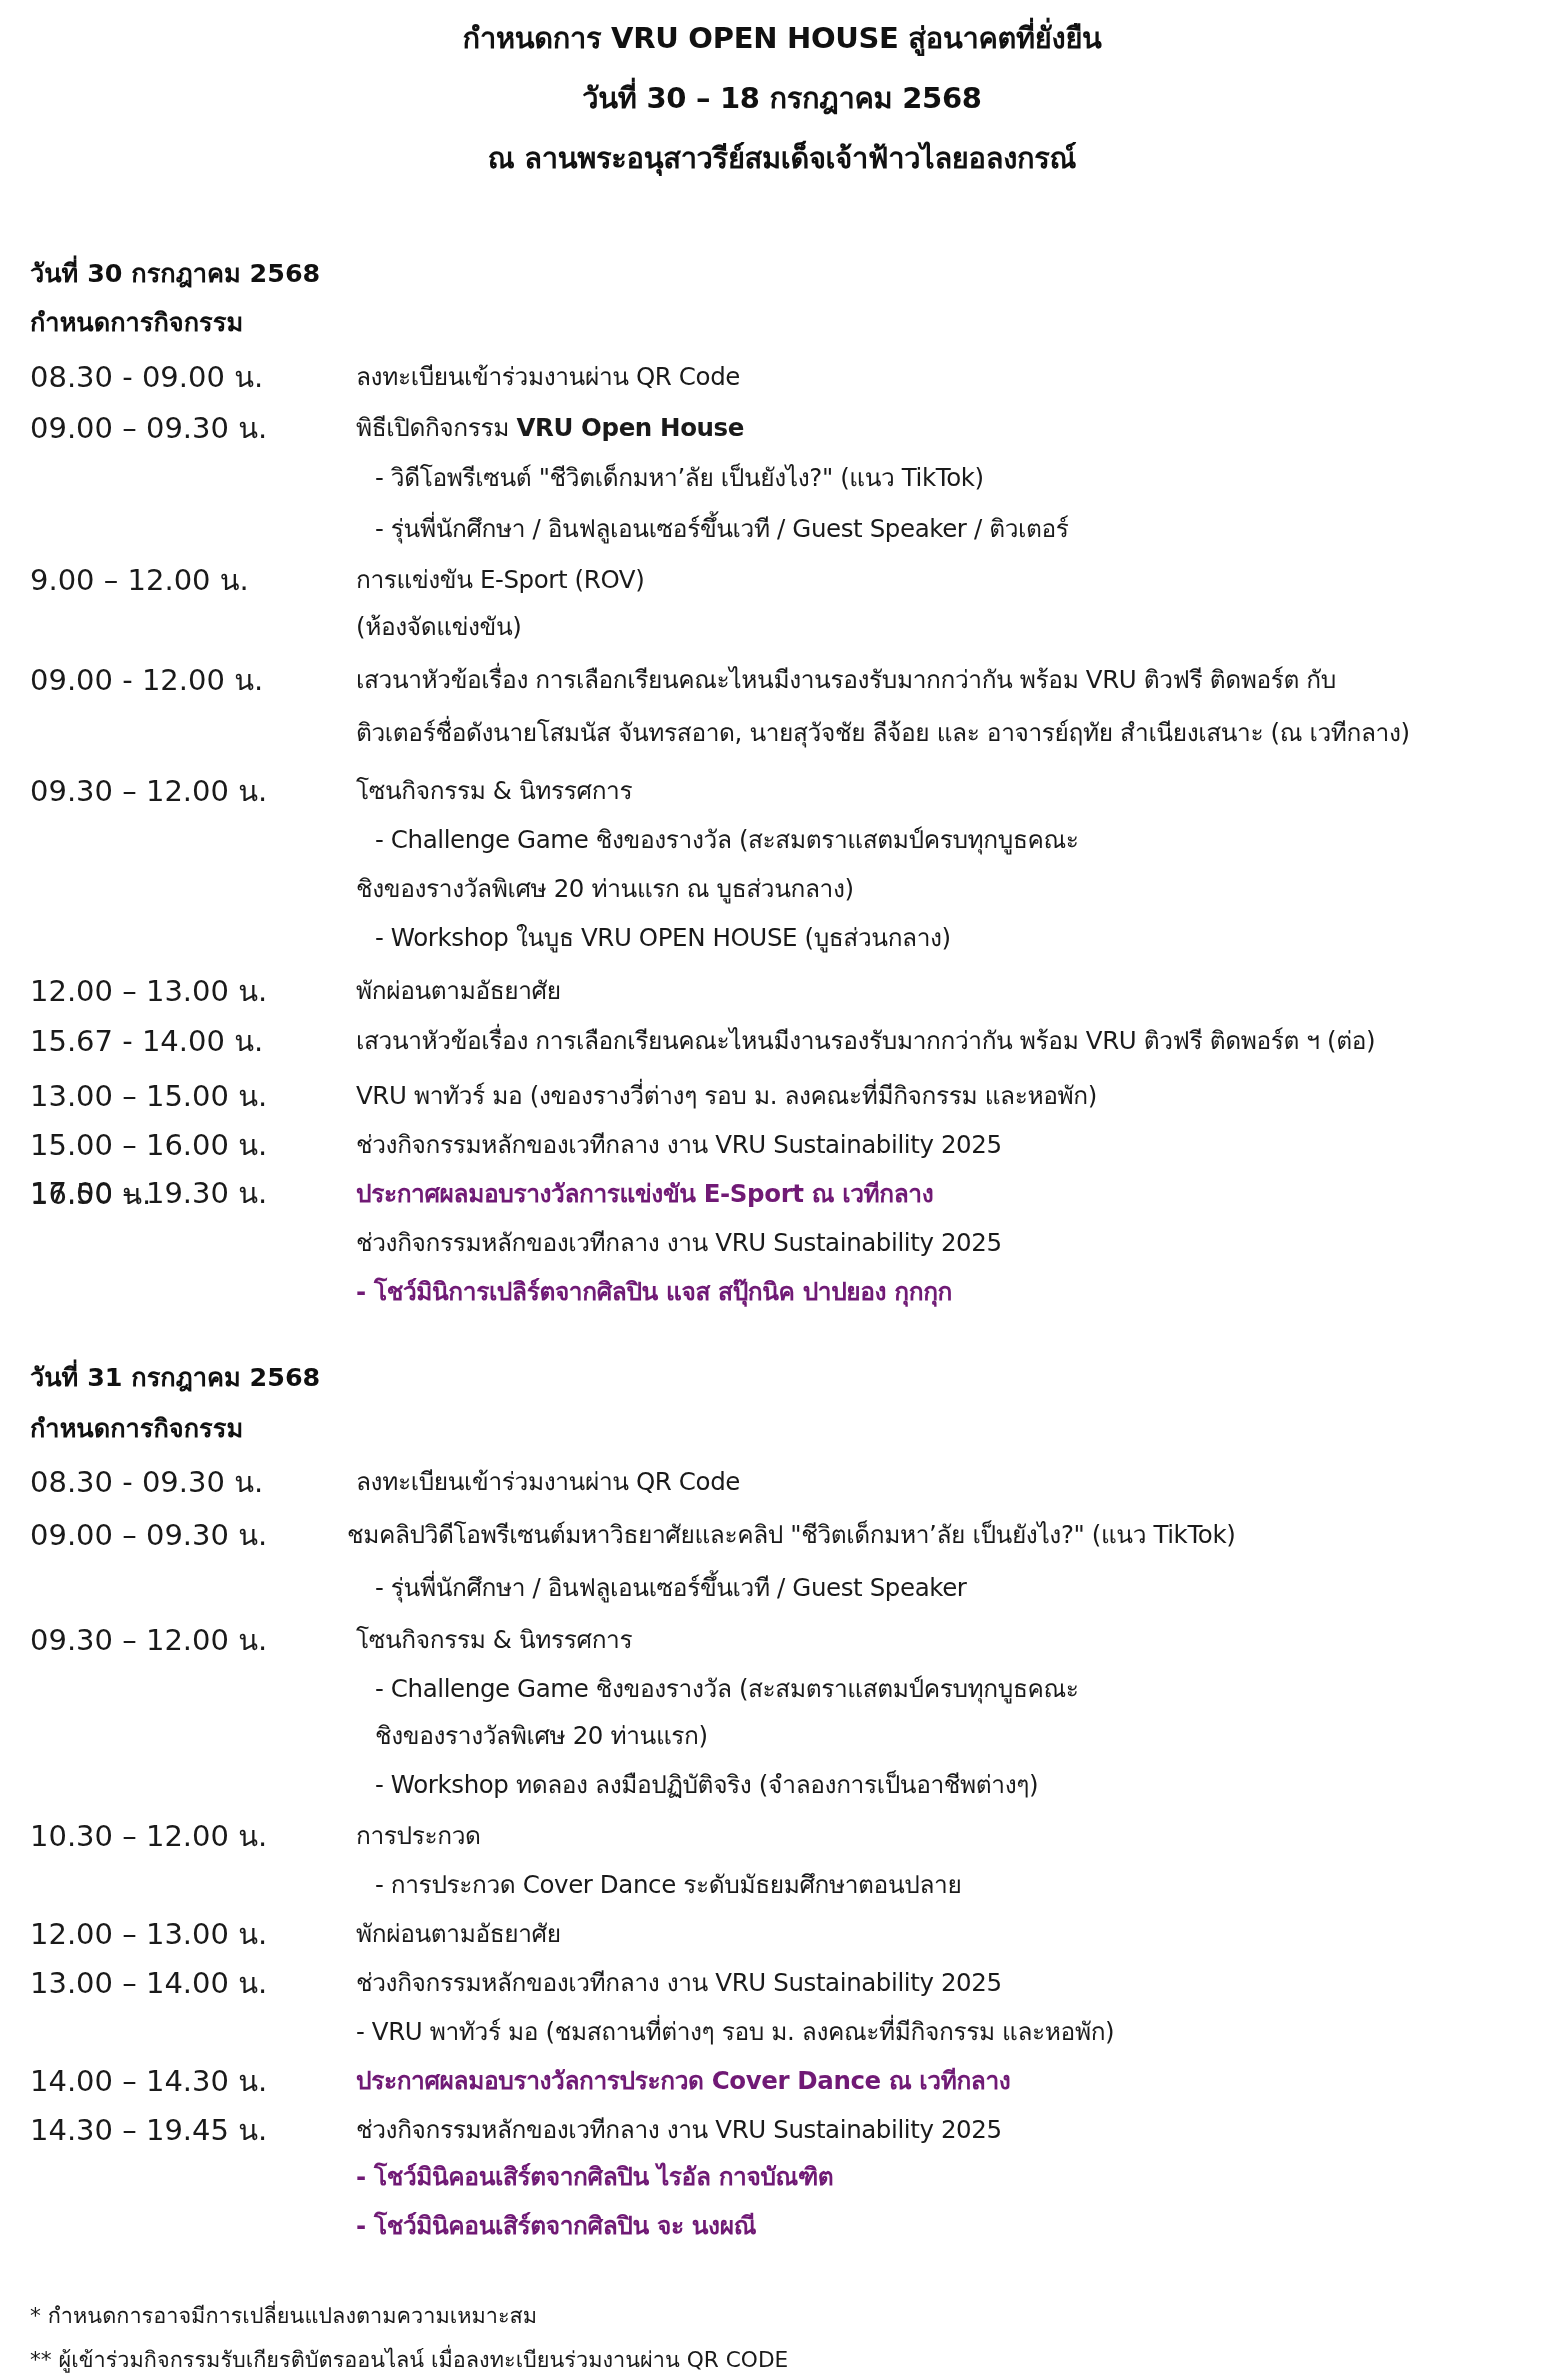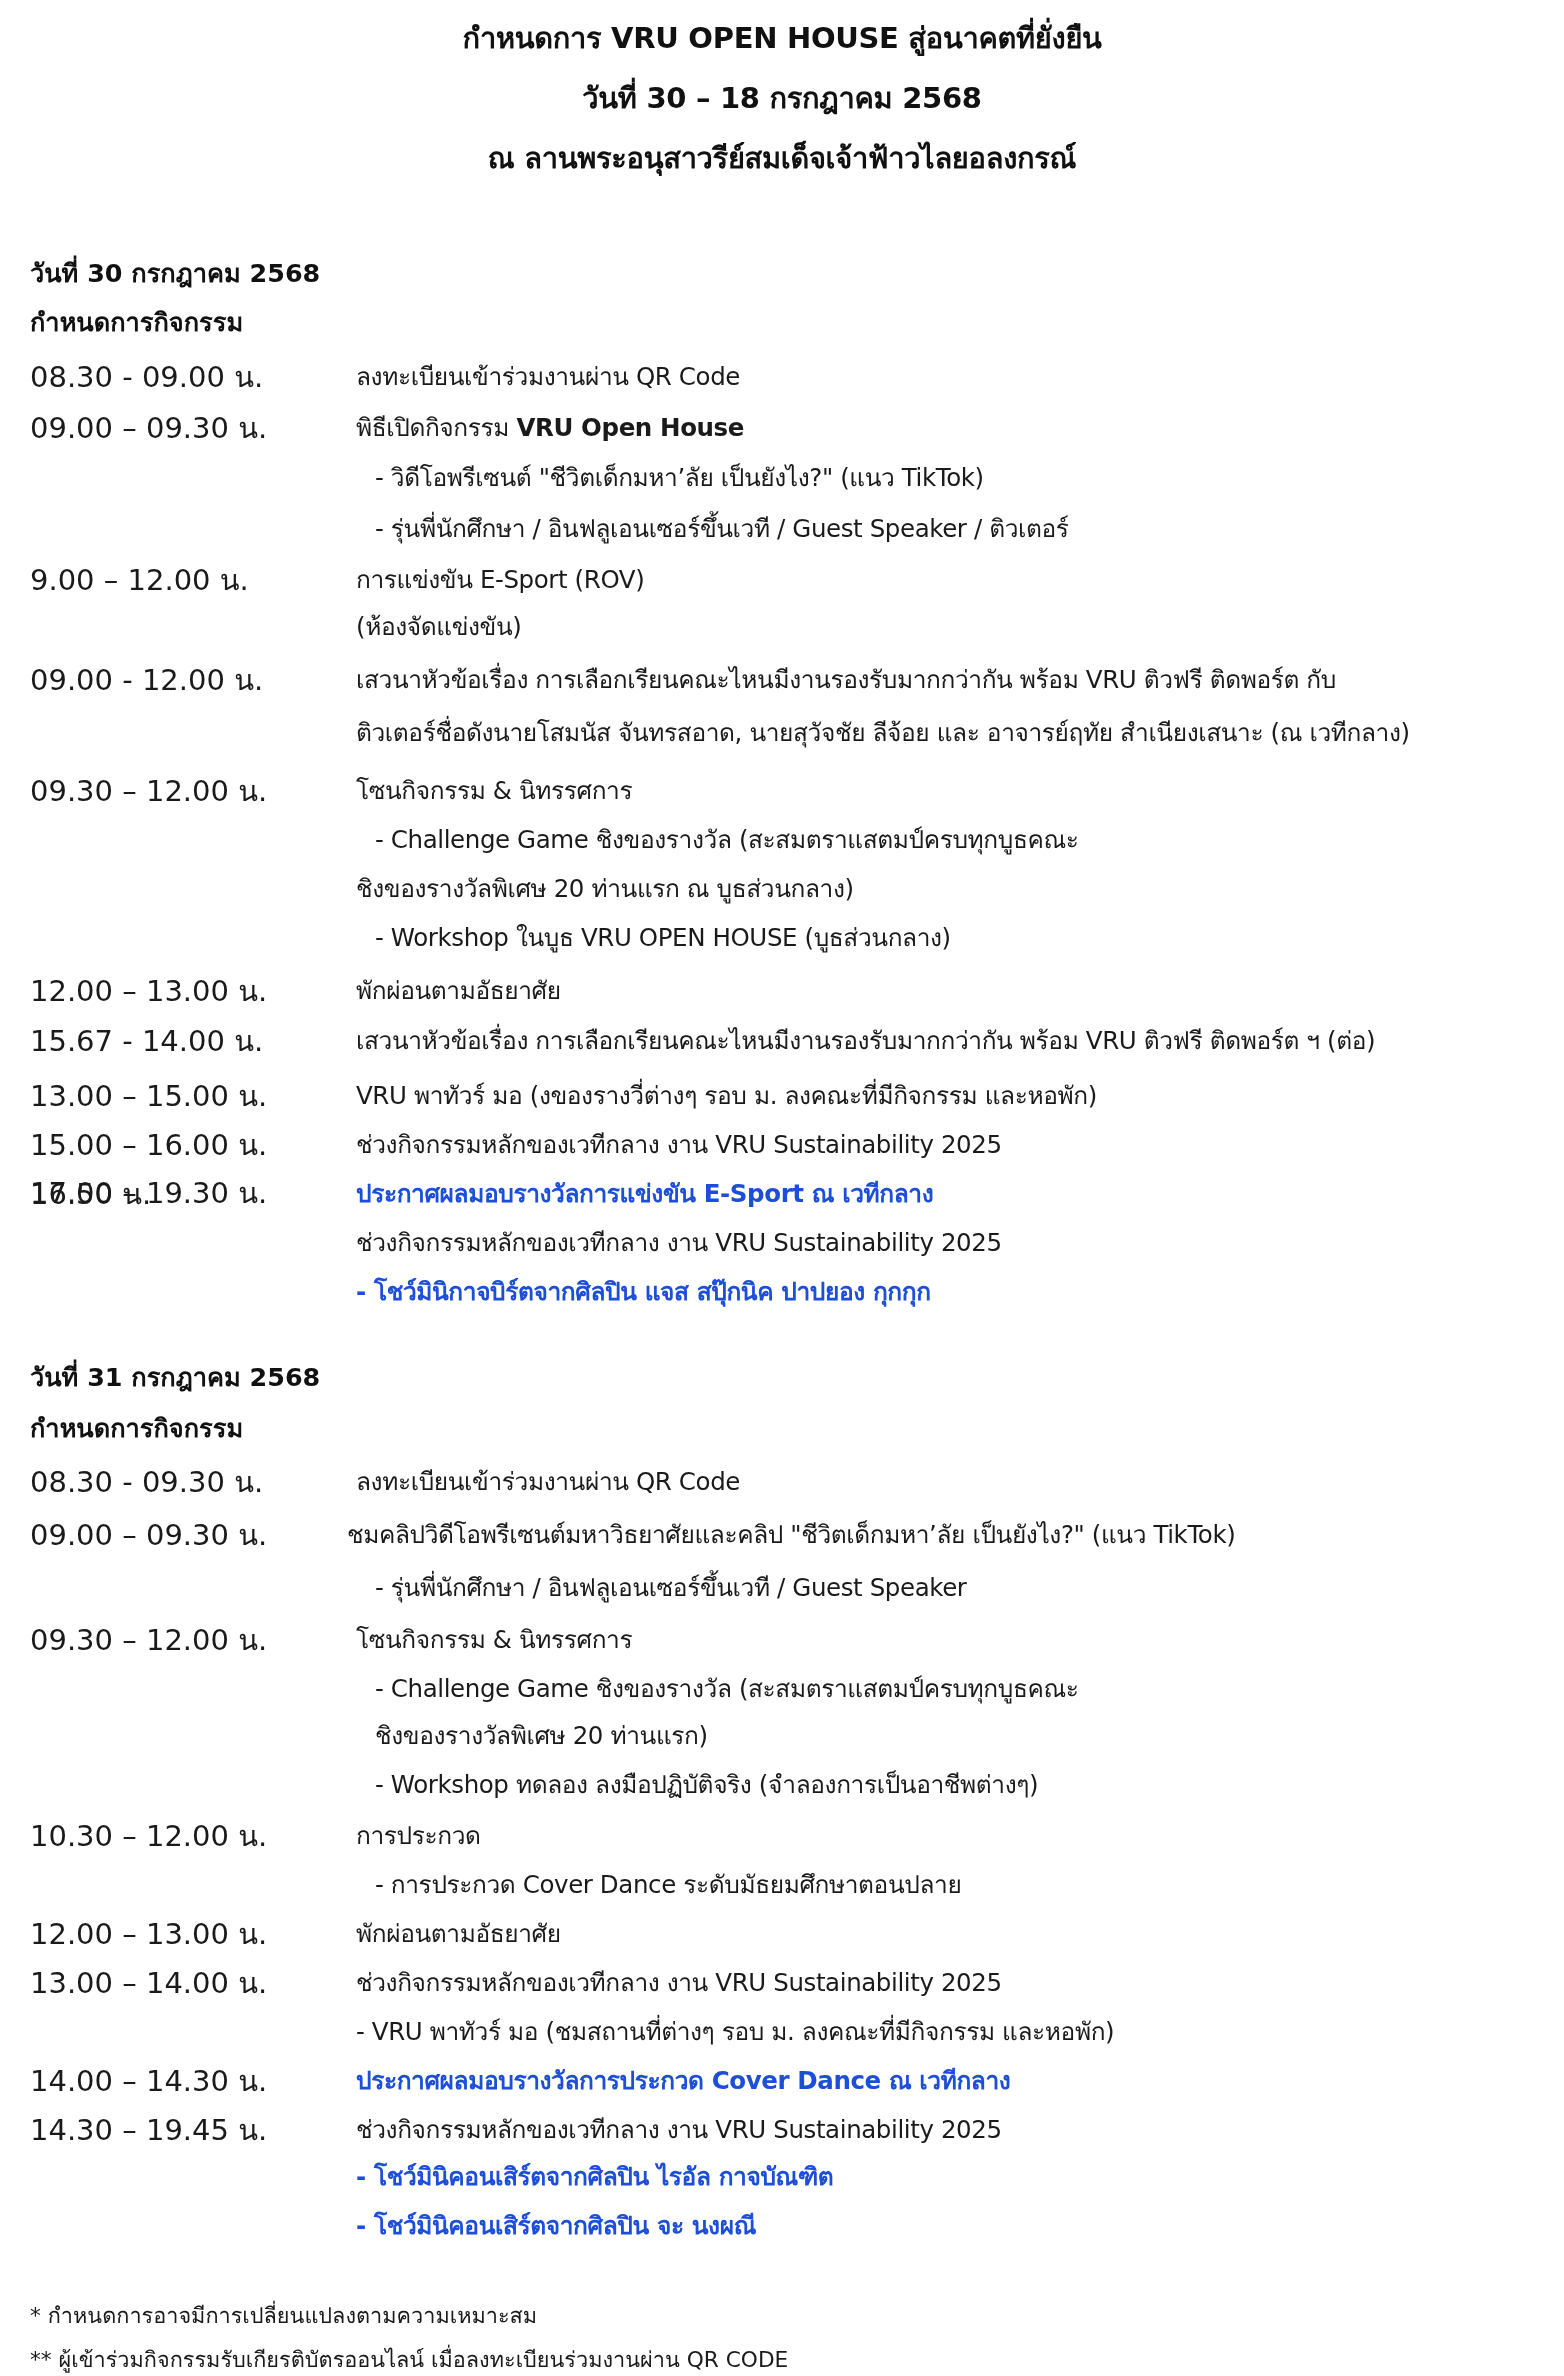--- a/index.html
+++ b/index.html
@@ -42,21 +42,21 @@
     .desc {
       position: absolute;
       left: 356px;
       font-size: 24.5px;
       line-height: 34px;
       white-space: nowrap;
       color: #1a1a1a;
       letter-spacing: -0.4px;
     }
     .desc.indent { left: 375px; }
-    .desc.bold { font-weight: bold; color: #1d4ed8; }
+    .desc.bold { font-weight: bold; color: #701a75; }
     .desc .b { font-weight: bold; }
     .note {
       position: absolute;
       left: 30px;
       font-size: 21.7px;
       line-height: 30px;
       color: #1a1a1a;
       white-space: nowrap;
     }
   </style>
@@ -104,21 +104,21 @@
   <div class="desc" style="top:1079px">VRU พาทัวร์ มอ (งของรางวี่ต่างๆ รอบ ม. ลงคณะที่มีกิจกรรม และหอพัก)</div>
 
   <div class="time" style="top:1128px">15.00 – 16.00 น.</div>
   <div class="desc" style="top:1128px">ช่วงกิจกรรมหลักของเวทีกลาง งาน VRU Sustainability 2025</div>
 
   <div class="time" style="top:1177px">16.50 น.</div>
   <div class="desc bold" style="top:1177px">ประกาศผลมอบรางวัลการแข่งขัน E-Sport  ณ เวทีกลาง</div>
 
   <div class="time" style="top:1176px">17.00 – 19.30 น.</div>
   <div class="desc" style="top:1226px">ช่วงกิจกรรมหลักของเวทีกลาง งาน VRU Sustainability 2025</div>
-  <div class="desc bold" style="top:1275px">- โชว์มินิกาจบิร์ตจากศิลปิน แจส สปุ๊กนิค ปาปยอง กุกกุก</div>
+  <div class="desc bold" style="top:1275px">- โชว์มินิการเปลิร์ตจากศิลปิน แจส สปุ๊กนิค ปาปยอง กุกกุก</div>
 </div>
 
 <div class="day-heading" style="top:1360px">วันที่ 31 กรกฎาคม 2568</div>
 <div class="sub-heading" style="top:1411px">กำหนดการกิจกรรม</div>
 
 <div>
   <div class="time" style="top:1465px">08.30 - 09.30 น.</div>
   <div class="desc" style="top:1465px">ลงทะเบียนเข้าร่วมงานผ่าน QR Code</div>
 
   <div class="time" style="top:1518px">09.00 – 09.30 น.</div>

